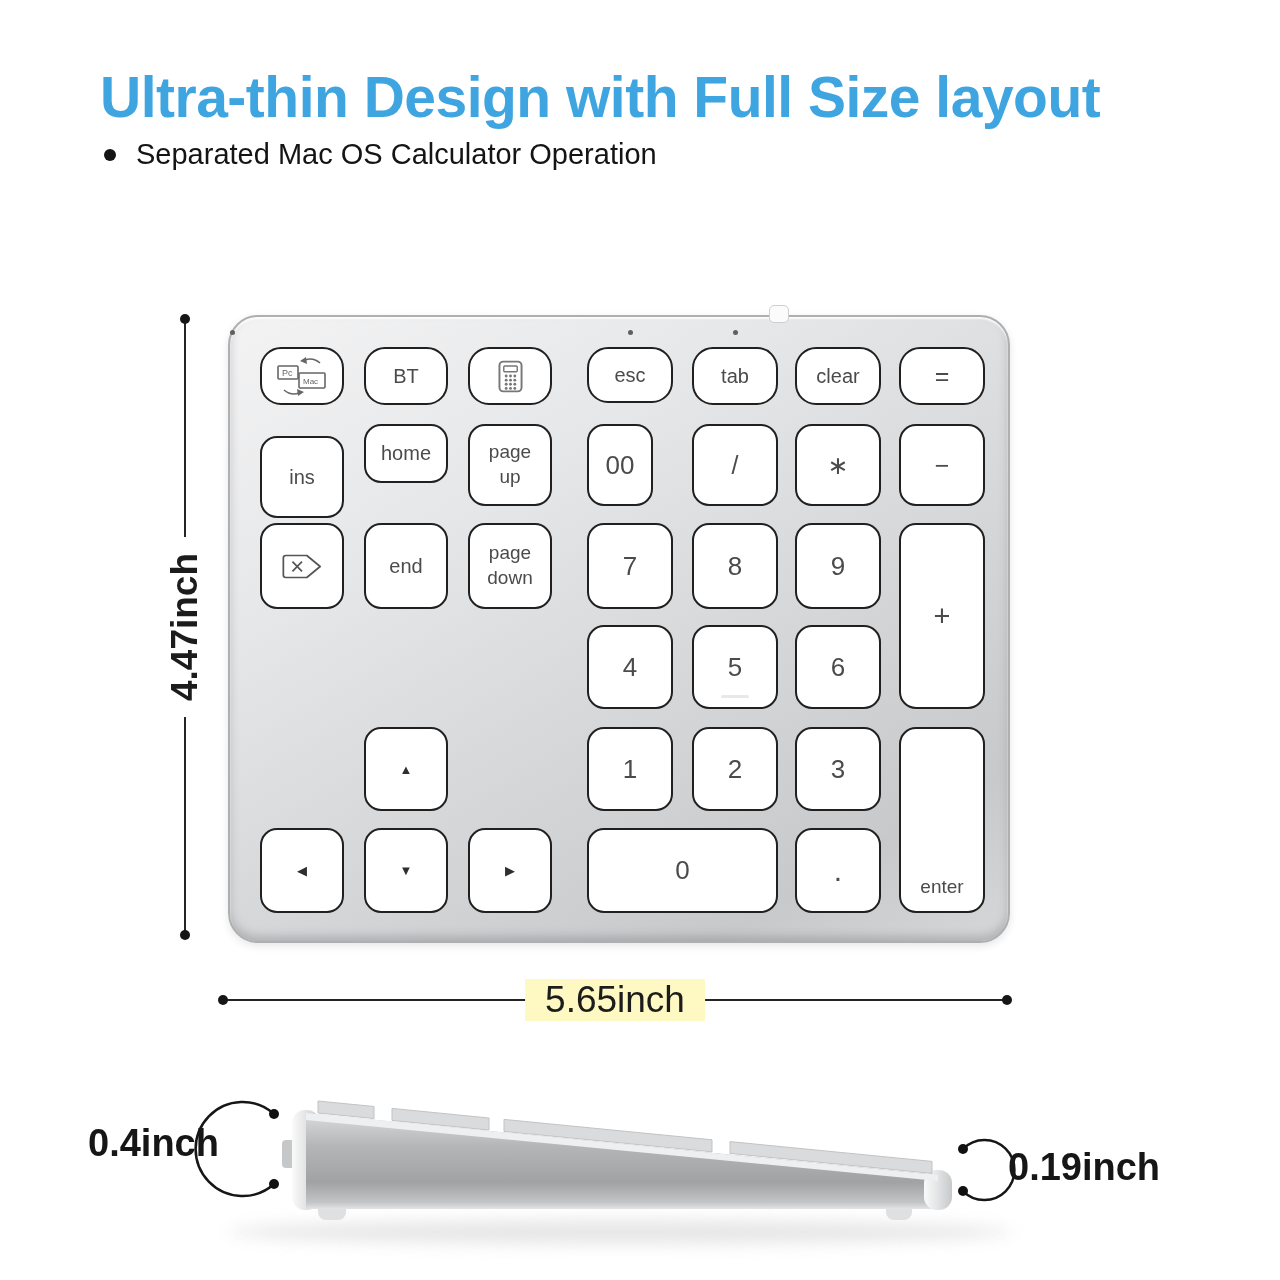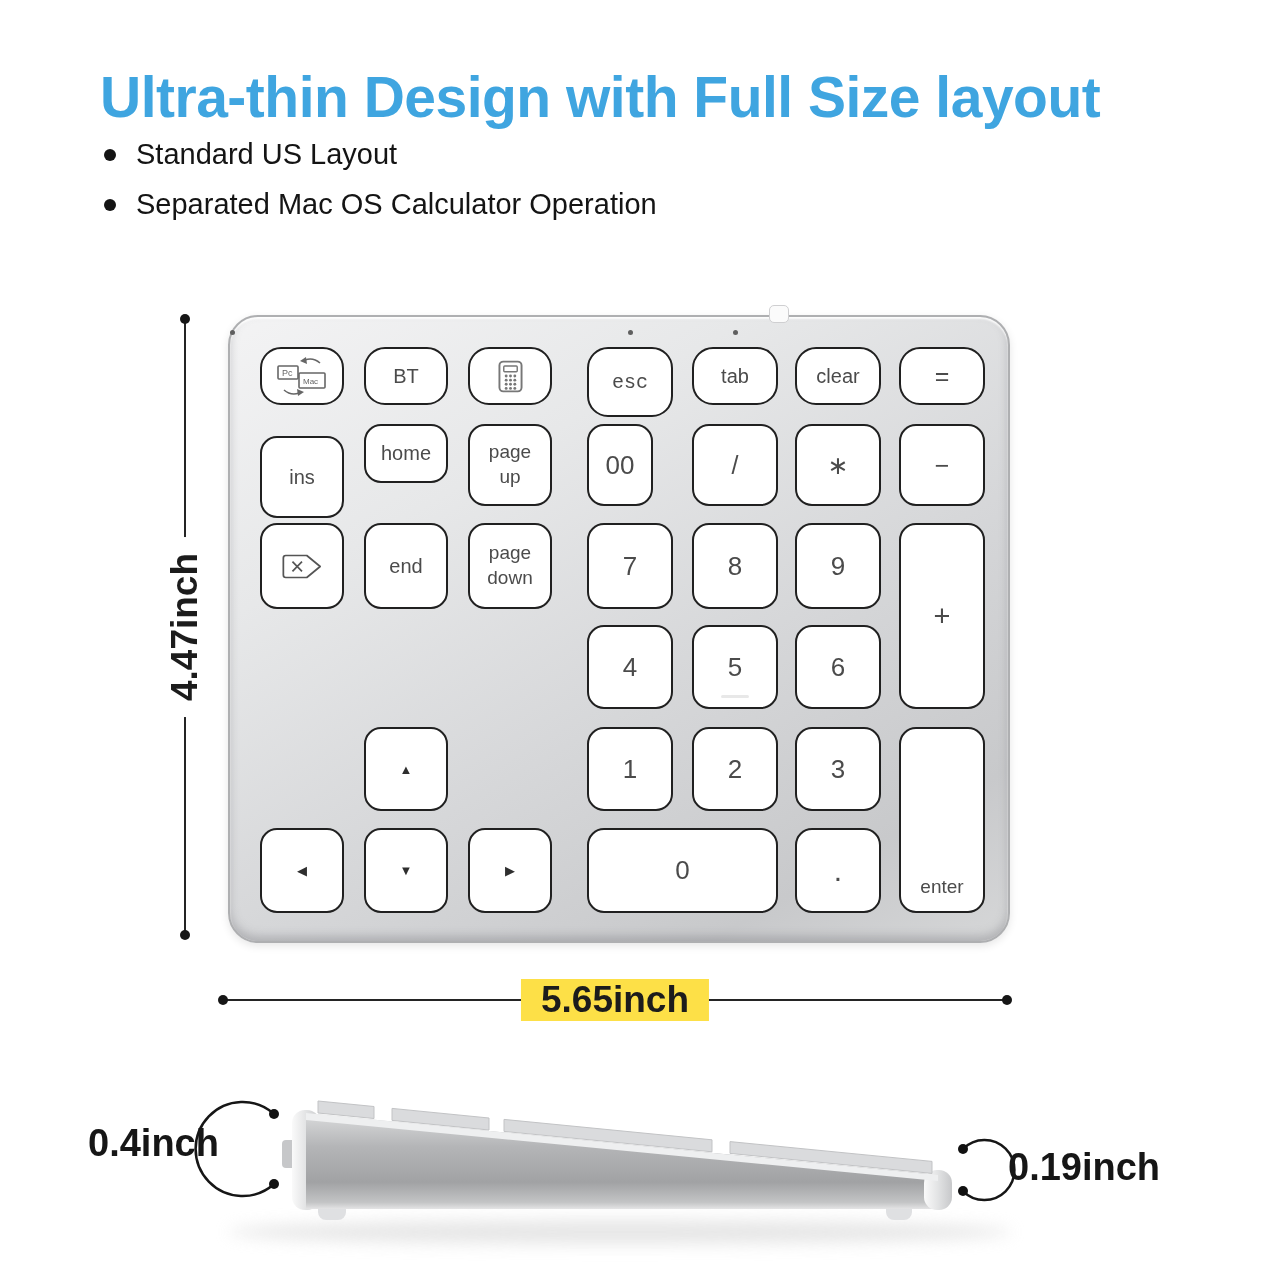--- a/index.html
+++ b/index.html
@@ -46,41 +46,37 @@
         border-radius:50%;background:#161616;}
   .dim-v::before{top:-4px;} .dim-v::after{bottom:-4px;}
   .dim-lbl-v{position:absolute;top:50%;left:50%;
         transform:translate(-50%,-50%) rotate(-90deg);background:#fff;padding:0 16px;
         font-size:37px;font-weight:bold;color:#1c1c1c;white-space:nowrap;}
   .dim-h{position:absolute;left:222px;top:999px;width:786px;height:2px;background:#242424;}
   .dim-h::before,.dim-h::after{content:'';position:absolute;top:-4px;width:10px;height:10px;
         border-radius:50%;background:#161616;}
   .dim-h::before{left:-4px;} .dim-h::after{right:-4px;}
   .dim-lbl-h{position:absolute;top:50%;left:50%;transform:translate(-50%,-50%);
-        background:#fde047;padding:0 20px;font-size:37px;font-weight:bold;color:#1c1c1c;
+        background:#fef9c3;padding:0 20px;font-size:37px;font-weight:normal;color:#1c1c1c;
         white-space:nowrap;text-align:center;}
 
   
   #sideview{position:absolute;left:0;top:1080px;width:1280px;height:200px;}
   .side-lbl{position:absolute;font-size:38px;font-weight:bold;color:#161616;white-space:nowrap;}
   .side-lbl.front{left:88px;top:1122px;}
   .side-lbl.rear{left:1008px;top:1146px;}
 </style>
 </head>
 <body>
 
 <div class="page">
 
   <h1 class="title">Ultra-thin Design with Full Size layout</h1>
 
   <ul class="bullets">
-    <li>
-      <span class="bdot"></span>
-      <span>Standard US Layout</span>
-    </li>
     <li>
       <span class="bdot"></span>
       <span>Separated Mac OS Calculator Operation</span>
     </li>
   </ul>
 
   <div class="dim-v">
     <span class="dim-lbl-v">4.47inch</span>
   </div>
 
@@ -118,21 +114,21 @@
             <circle cx="17.5" cy="20.8" r="1.5"></circle>
             <circle cx="8.5" cy="25.1" r="1.5"></circle>
             <circle cx="13" cy="25.1" r="1.5"></circle>
             <circle cx="17.5" cy="25.1" r="1.5"></circle>
             <circle cx="8.5" cy="29.4" r="1.5"></circle>
             <circle cx="13" cy="29.4" r="1.5"></circle>
             <circle cx="17.5" cy="29.4" r="1.5"></circle>
           </g>
         </svg>
       </div>
-      <div class="key r1" style="left: 357px; top: 30px; width: 86px; height: 70px; font-family: Liberation Mono, monospace;">esc</div>
+      <div class="key r1" style="left: 357px; top: 30px; width: 86px; height: 56px;">esc</div>
       <div class="key r1" style="left: 462px; top: 30px; width: 86px; height: 58px;">tab</div>
       <div class="key r1" style="left: 565px; top: 30px; width: 86px; height: 58px;">clear</div>
       <div class="key r1 sym" style="left: 669px; top: 30px; width: 86px; height: 58px;">=</div>
       <div class="key" style="left: 30px; top: 107px; width: 84px; height: 82px; margin-top: 12px;">ins</div>
       <div class="key" style="left: 134px; top: 107px; width: 84px; height: 59px;">home</div>
       <div class="key two-line" style="left: 238px; top: 107px; width: 84px; height: 82px;">page up</div>
       <div class="key num" style="left: 357px; top: 107px; width: 66px; height: 82px;">00</div>
       <div class="key sym" style="left: 462px; top: 107px; width: 86px; height: 82px;">/</div>
       <div class="key sym" style="left: 565px; top: 107px; width: 86px; height: 82px;">∗</div>
       <div class="key sym" style="left: 669px; top: 107px; width: 86px; height: 82px;">−</div>

